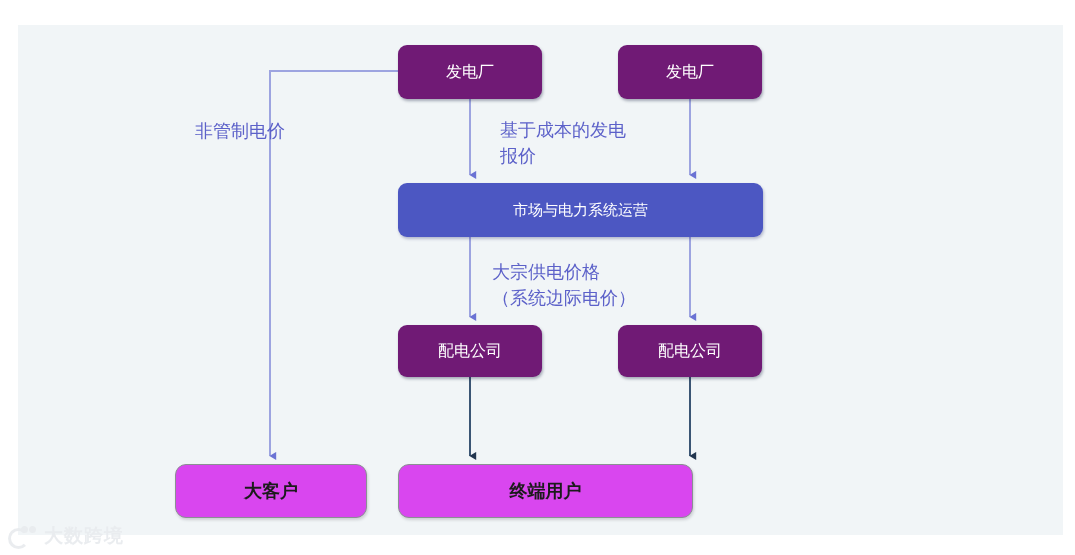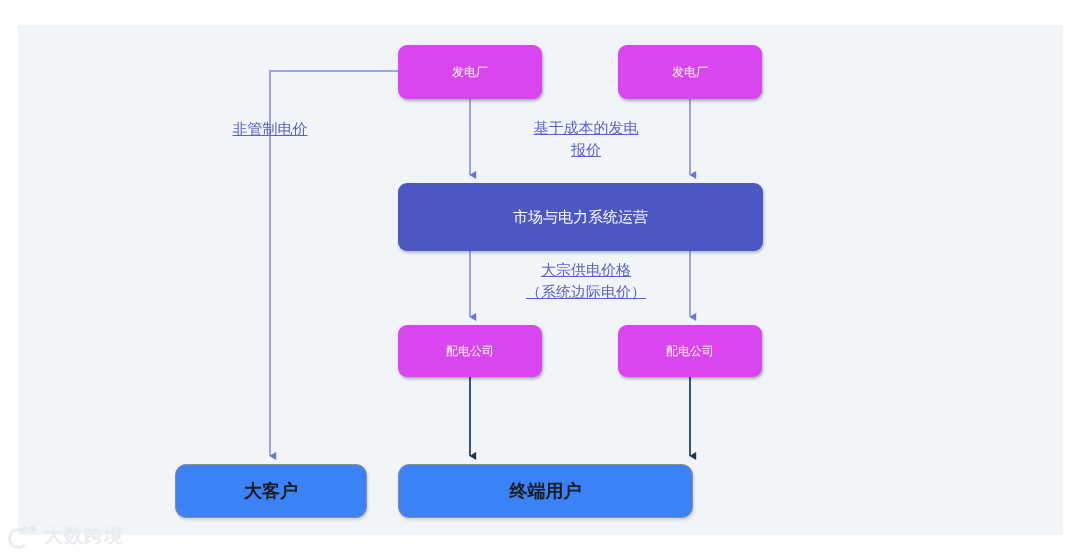--- a/index.html
+++ b/index.html
@@ -44,53 +44,52 @@
     position: absolute;
     box-sizing: border-box;
     display: flex;
     align-items: center;
     justify-content: center;
     text-align: center;
     line-height: 1.25;
   }
 
   .node-dark {
-    background: #d946ef;
+    background: #701a75;
     color: #ffffff;
     border-radius: 9px;
-    font-size: 12px;
+    font-size: 16px;
     box-shadow: 1px 2px 3px rgba(20,30,60,0.35);
   }
 
   .node-purple {
     background: #4c57c2;
     color: #ffffff;
     border-radius: 9px;
     font-size: 15px;
     box-shadow: 1px 2px 3px rgba(40,45,110,0.30);
   }
 
   .node-white {
-    background: #3b82f6;
+    background: #d946ef;
     color: #1b1b1b;
     border: 1.4px solid #8b8f94;
     border-radius: 11px;
     font-size: 18px;
     font-weight: 700;
     box-shadow: 1px 2px 3px rgba(60,60,70,0.20);
   }
 
   .edge-label {
     position: absolute;
     color: #5c61c9;
-    font-size: 15px;
+    font-size: 18px;
     line-height: 1.45;
-    text-align: center;
+    text-align: left;
     white-space: pre-line;
-    text-decoration: underline;
   }
 
   
   #watermark {
     position: absolute;
     left: 8px;
     bottom: 6px;
     display: flex;
     align-items: center;
     gap: 6px;
@@ -164,21 +163,21 @@
   </svg>
 
   <div class="node node-dark" style="left:398px; top:45px; width:144px; height:54px;">
     <span>发电厂</span>
   </div>
 
   <div class="node node-dark" style="left:618px; top:45px; width:144px; height:54px;">
     <span>发电厂</span>
   </div>
 
-  <div class="node node-purple" style="left:398px; top:183px; width:365px; height:68px;">
+  <div class="node node-purple" style="left:398px; top:183px; width:365px; height:54px;">
     <span>市场与电力系统运营</span>
   </div>
 
   <div class="node node-dark" style="left:398px; top:325px; width:144px; height:52px;">
     <span>配电公司</span>
   </div>
 
   <div class="node node-dark" style="left:618px; top:325px; width:144px; height:52px;">
     <span>配电公司</span>
   </div>

